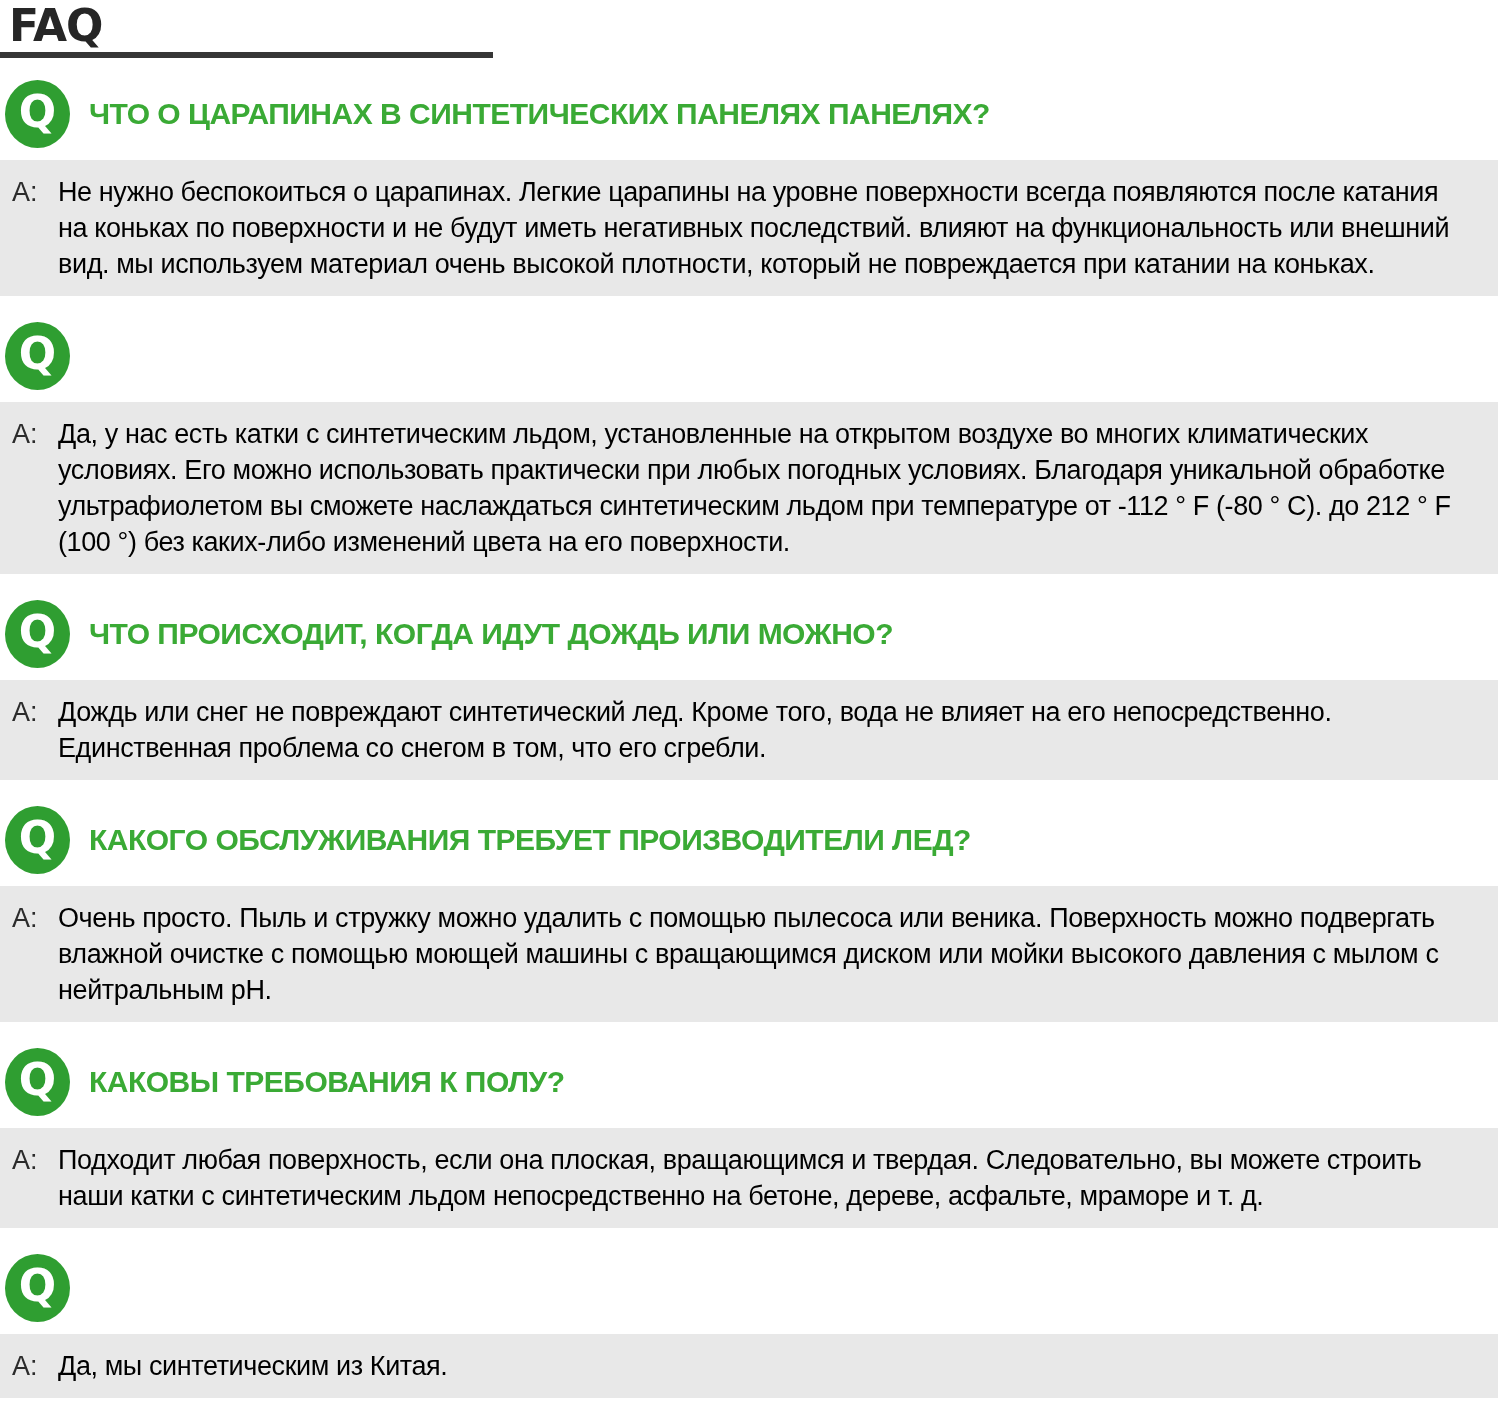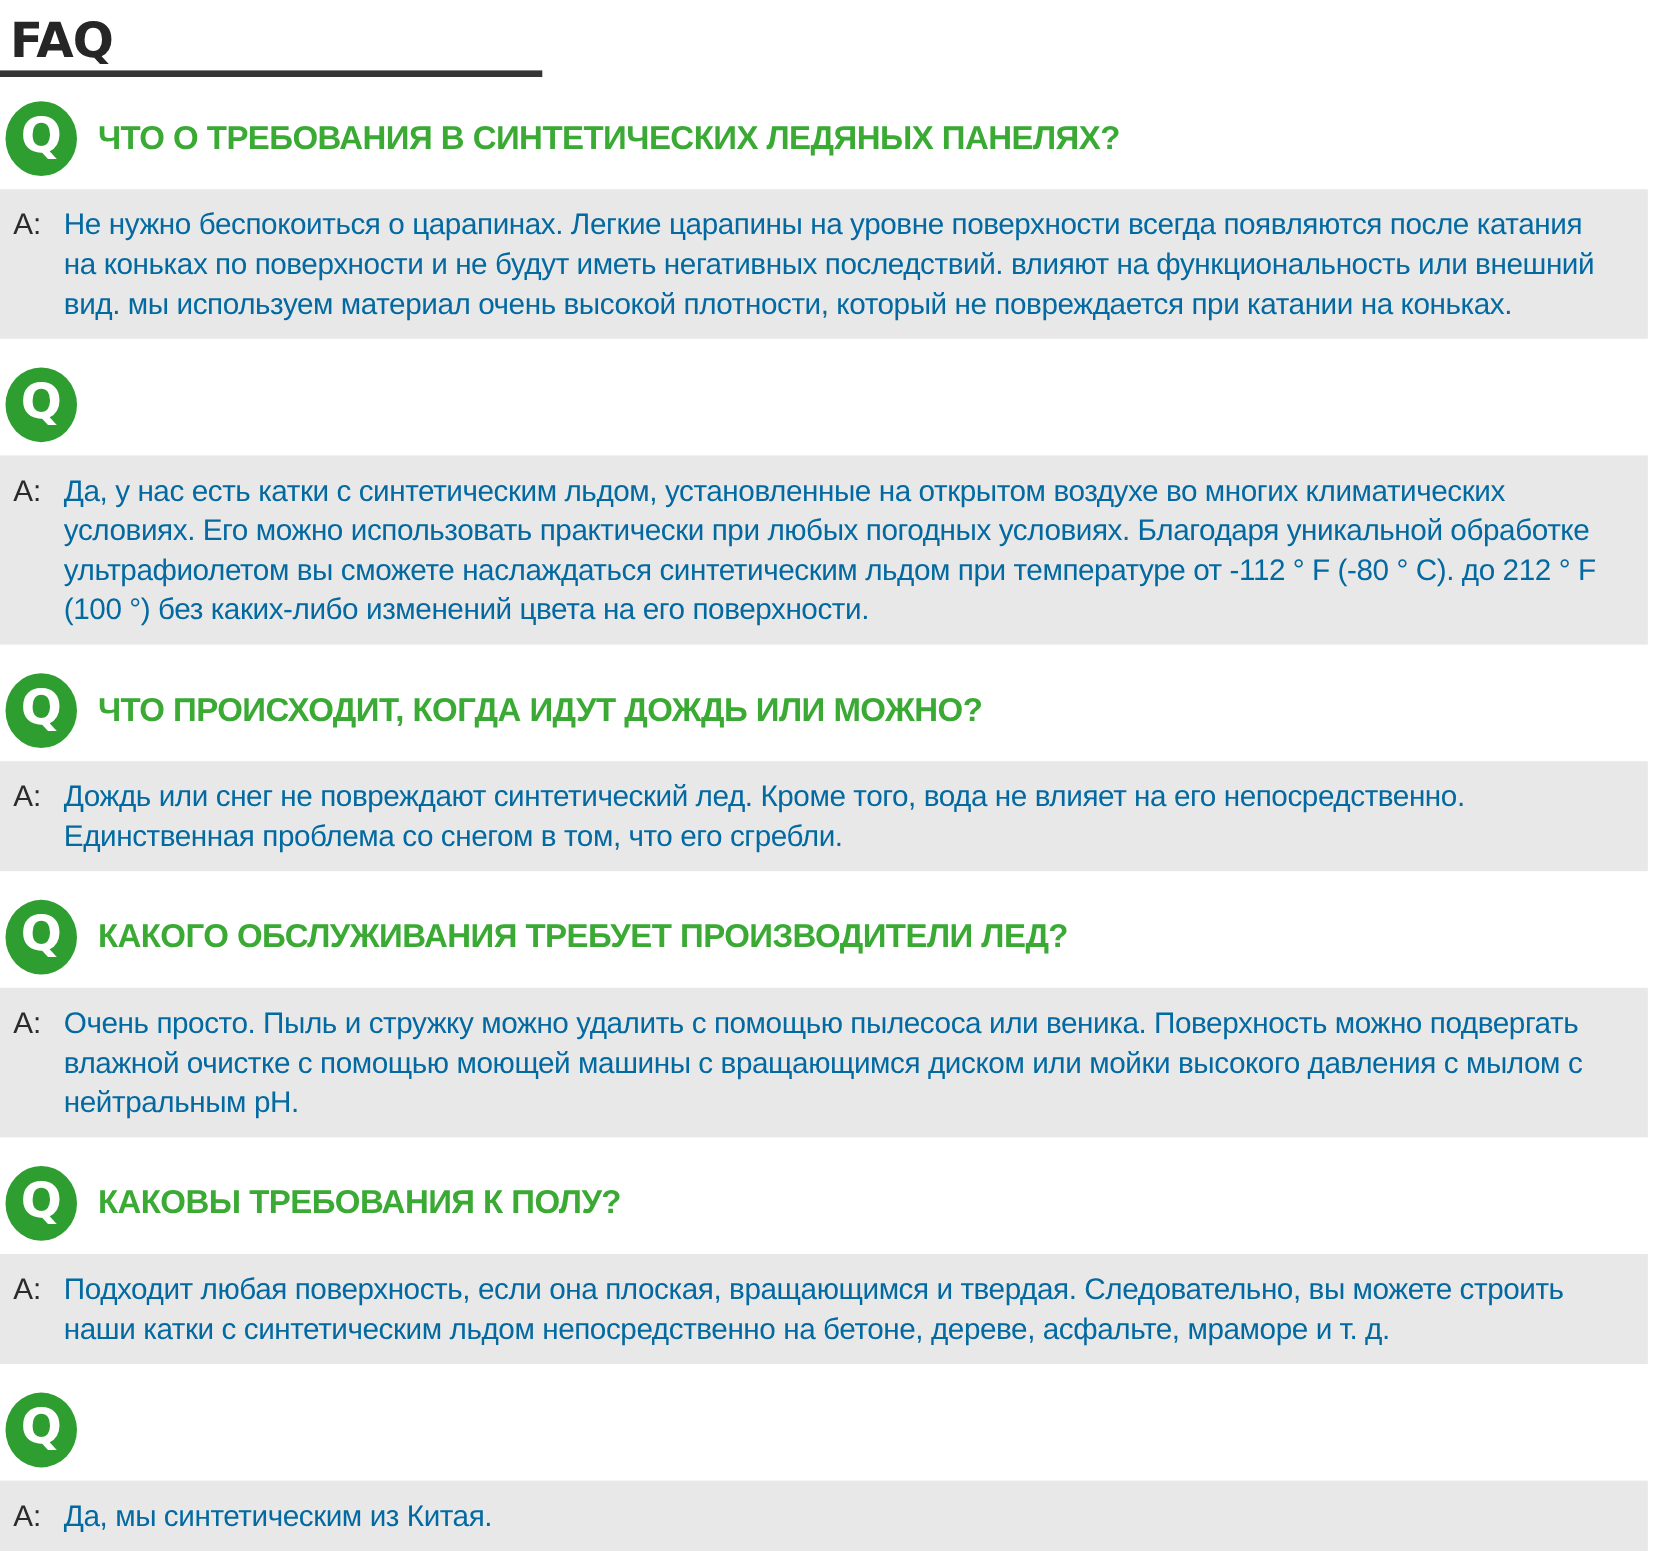--- a/index.html
+++ b/index.html
@@ -6,21 +6,21 @@
   html, body {
     margin: 0;
     padding: 0;
     width: 1503px;
     background: #ffffff;
     font-family: "Liberation Sans", sans-serif;
   }
   .page { width: 1503px; min-height: 1416px; overflow: hidden; }
 
   
-  .header { padding-top: 16px; }
+  .header { padding-top: 4px; }
   .page-title {
     margin: 0 0 0 9px;
     font-family: "DejaVu Sans", sans-serif;
     font-weight: bold;
     font-size: 44px;
     line-height: 1.02;
     letter-spacing: -1px;
     color: #262626;
   }
   .title-underline {
@@ -74,39 +74,39 @@
     font-size: 27px;
     line-height: 36px;
     color: #2b2b2b;
   }
   .a-text {
     flex: 1;
     margin: 0;
     font-size: 27px;
     line-height: 36px;
     letter-spacing: -0.4px;
-    color: #0369a1;
+    color: #000000;
   }
 </style>
 </head>
 <body>
 
 <div class="page">
 
   <header class="header">
     <h1 class="page-title">FAQ</h1>
     <div class="title-underline"></div>
   </header>
 
   <main>
 
     <section class="faq-item">
       <div class="q-row first">
         <span class="q-badge">Q</span>
-        <h2 class="q-text">ЧТО О ТРЕБОВАНИЯ В СИНТЕТИЧЕСКИХ ЛЕДЯНЫХ ПАНЕЛЯХ?</h2>
+        <h2 class="q-text">ЧТО О ЦАРАПИНАХ В СИНТЕТИЧЕСКИХ ПАНЕЛЯХ ПАНЕЛЯХ?</h2>
       </div>
       <div class="a-box">
         <span class="a-label">A:</span>
         <p class="a-text">Не нужно беспокоиться о царапинах. Легкие царапины на уровне поверхности всегда появляются после катания на коньках по поверхности и не будут иметь негативных последствий. влияют на функциональность или внешний вид. мы используем материал очень высокой плотности, который не повреждается при катании на коньках.</p>
       </div>
     </section>
 
     <section class="faq-item">
       <div class="q-row">
         <span class="q-badge">Q</span>

